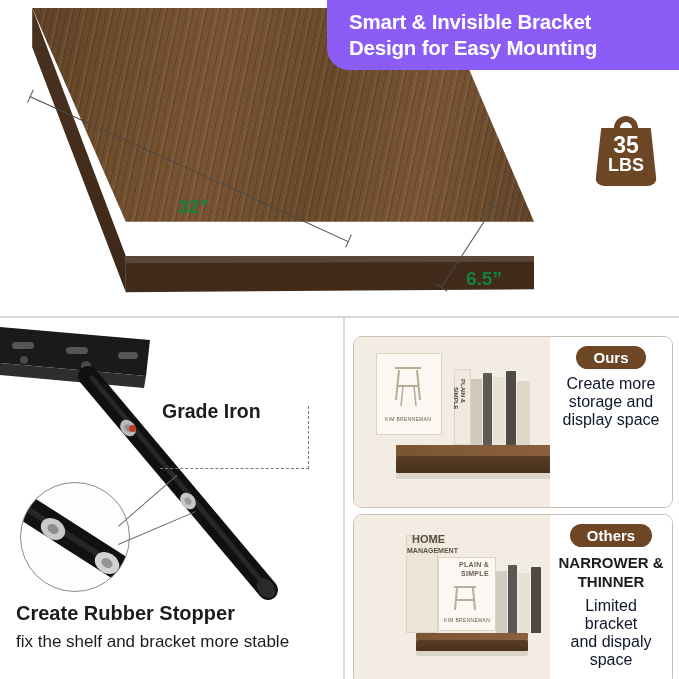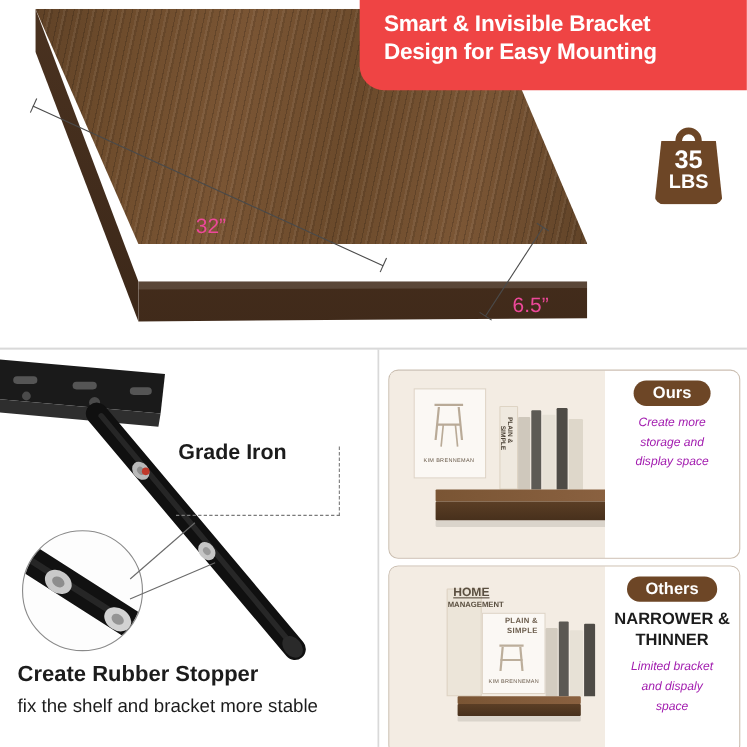--- a/index.html
+++ b/index.html
@@ -22,22 +22,22 @@
     width: 679px; height: 316px;
     background: #ffffff;
     overflow: hidden;
   }
 
   
   .banner {
     position: absolute;
     right: 0; top: 0;
     width: 352px;
-    height: 82px;
-    background: #ef4444;
+    height: 70px;
+    background: #8b5cf6;
     border-bottom-left-radius: 22px;
     color: #ffffff;
     box-sizing: border-box;
     padding: 9px 14px 0 22px;
   }
   .banner-line {
     font-size: 20.5px;
     font-weight: bold;
     line-height: 26px;
     letter-spacing: -0.2px;
@@ -95,22 +95,22 @@
   }
   .tick {
     position: absolute;
     background: #4a4a4a;
     width: 1px;
     transform-origin: 50% 50%;
   }
   .dim-label {
     position: absolute;
     font-size: 19px;
-    font-weight: normal;
-    color: #ec4899;
+    font-weight: bold;
+    color: #15803d;
   }
 
   
   .weight-badge {
     position: absolute;
     right: 22px; top: 110px;
     width: 62px; height: 76px;
   }
   .weight-body {
     position: absolute;
@@ -254,24 +254,23 @@
     text-align: center;
   }
   .card-head {
     font-size: 15px;
     font-weight: bold;
     color: #1c1c1c;
     line-height: 19px;
     margin-bottom: 6px;
   }
   .card-body {
-    font-size: 11px;
-    color: #a21caf;
+    font-size: 16px;
+    color: #0f172a;
     line-height: 18px;
-    font-style: italic;
   }
 
   
   .photo-bg { position: absolute; inset: 0; background: linear-gradient(180deg,#efe7dd 0%, #e3d8cb 100%); }
   .photo-wall { position: absolute; left:0; top:0; width:100%; height:70%; background:#f2ece4; }
   .shelf-mini {
     position: absolute;
     border-radius: 1px;
   }
   .book {
@@ -442,21 +441,21 @@
       </div>
     </div>
   </div>
 
   <div class="compare-card card-others">
     <div class="card-photo">
       <div class="photo-bg"></div>
       <div class="photo-wall" style="height:100%; background:#f3ece3;"></div>
 
       <div class="book" style="left:52px; bottom:52px; width:30px; height:96px; background:#ece5d9; border:1px solid #ddd2c2;"></div>
-      <div class="book-txt" style="left:58px; top:18px; font-size:11px; transform:none; color:#5a4f40;text-decoration:underline;">HOME</div>
+      <div class="book-txt" style="left:58px; top:18px; font-size:11px; transform:none; color:#5a4f40;">HOME</div>
       <div class="book-txt" style="left:53px; top:32px; font-size:7px; transform:none; color:#5a4f40;">MANAGEMENT</div>
 
       <div class="frame-pic" style="left:84px; top:42px; width:56px; height:72px;">
         <div class="tiny-label" style="left:20px; top:3px; font-size:7px; font-weight:bold;">PLAIN &amp;</div>
         <div class="tiny-label" style="left:22px; top:12px; font-size:7px; font-weight:bold;">SIMPLE</div>
         <svg width="54" height="44" style="position:absolute;left:0;top:20px;">
           <line x1="18" y1="10" x2="16" y2="32" stroke="#bcae9b" stroke-width="2"></line>
           <line x1="34" y1="10" x2="36" y2="32" stroke="#bcae9b" stroke-width="2"></line>
           <line x1="16" y1="22" x2="36" y2="22" stroke="#bcae9b" stroke-width="2"></line>
           <line x1="15" y1="9" x2="37" y2="9" stroke="#bcae9b" stroke-width="2"></line>

